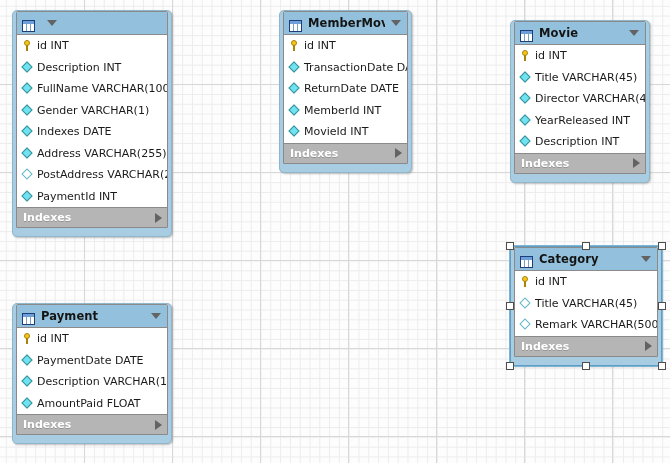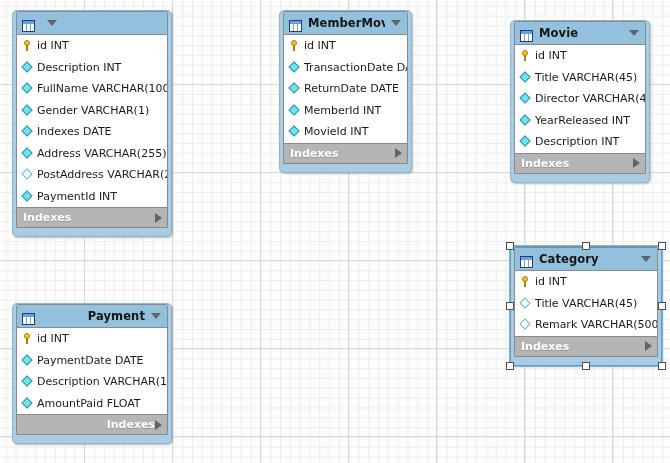--- a/index.html
+++ b/index.html
@@ -380,21 +380,21 @@
       </div>
       <div class="sel-handle sh-tl"></div>
       <div class="sel-handle sh-tc"></div>
       <div class="sel-handle sh-tr"></div>
       <div class="sel-handle sh-ml"></div>
       <div class="sel-handle sh-mr"></div>
       <div class="sel-handle sh-bl"></div>
       <div class="sel-handle sh-bc"></div>
       <div class="sel-handle sh-br"></div>
     </div>
-    <div class="eer-table" style="left: 12px; top: 303px; width: 160px; text-align: right;">
+    <div class="eer-table" style="left: 12px; top: 303px; width: 160px;">
       <div class="inner">
         <div class="tbl-header">
           <span class="tbl-icon"><svg width="13" height="12" viewBox="0 0 13 12">
               <rect x="0.5" y="0.5" width="12" height="11" fill="#ffffff" stroke="#1b3f7a"></rect>
               <rect x="1" y="1" width="11" height="3" fill="#6f9fd8"></rect>
               <line x1="4.5" y1="4" x2="4.5" y2="11" stroke="#7a9fc4"></line>
               <line x1="8.5" y1="4" x2="8.5" y2="11" stroke="#7a9fc4"></line>
             </svg></span>
           <span class="tbl-title">Payment</span>
           <span class="caret-down"></span>

